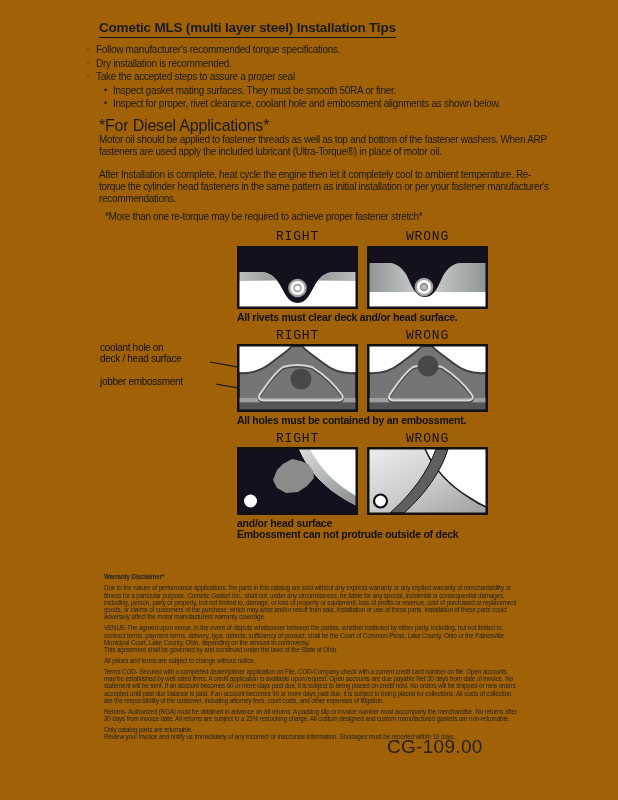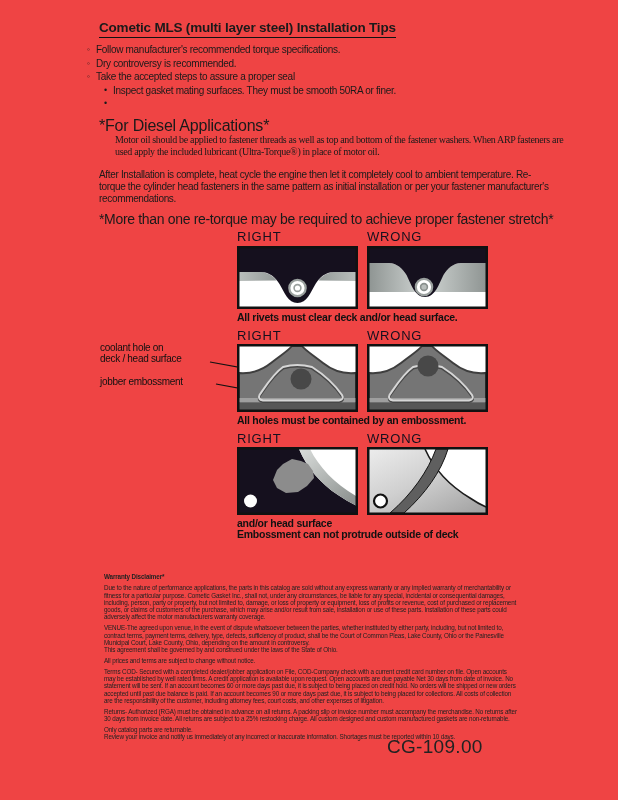--- a/index.html
+++ b/index.html
@@ -1,35 +1,35 @@
 <!DOCTYPE html>
 <html><head>
 <meta charset="utf-8">
 <style>
   html,body{margin:0;padding:0;background:#ffffff;}
   .page{
-    position:relative;width:618px;height:800px;background:#ef4444;
+    position:relative;width:618px;height:800px;background:#a16207;
     font-family:"Liberation Sans",sans-serif;color:#1a1a1a;overflow:hidden;
   }
   .abs{position:absolute;}
   .title{
     left:99px;top:20px;font-size:13.5px;font-weight:bold;letter-spacing:-0.2px;
     border-bottom:1.6px solid #111;padding-bottom:2px;white-space:nowrap;
   }
   .tips{left:87px;top:43px;font-size:10px;letter-spacing:-0.3px;line-height:13.6px;width:470px;}
   .tip{display:flex;}
   .tip .mk{width:9px;flex:none;font-size:8px;line-height:13.6px;}
   .tip.sub{padding-left:17px;}
   .tip.sub .mk{font-size:9px;}
   .diesel-h{left:99px;top:117px;font-size:16px;font-weight:normal;letter-spacing:-0.2px;}
   .para{font-size:10px;letter-spacing:-0.33px;line-height:12.2px;width:452px;}
-  .p1{left:115px;top:134px;font-family:Liberation Serif, serif;}
+  .p1{left:99px;top:134px;}
   .p2{left:99px;top:169px;}
-  .note{left:99px;top:211px;font-size:14px;letter-spacing:-0.33px;}
-  .dlabel{width:121px;text-align:left;font-size:13px;letter-spacing:0.8px;color:#15101e;}
+  .note{left:105px;top:211px;font-size:10px;letter-spacing:-0.33px;}
+  .dlabel{width:121px;text-align:center;font-size:13px;letter-spacing:0.8px;color:#15101e;font-family:Liberation Mono, monospace;}
   .caption{font-size:10.5px;font-weight:bold;letter-spacing:-0.25px;line-height:11px;color:#111;}
   .dbox{width:121px;}
   .dbox svg{display:block;}
   .callout{font-size:10px;letter-spacing:-0.3px;line-height:10.8px;color:#111;}
   .warranty{left:104px;top:573px;width:414px;font-size:6.3px;letter-spacing:-0.14px;line-height:7.3px;color:#222;}
   .warranty p{margin:0 0 3.5px 0;}
   .warranty .wh{font-weight:bold;margin-bottom:4px;}
   .footer-code{left:387px;top:736px;font-size:19px;letter-spacing:0.3px;color:#222;}
 </style>
 </head>
@@ -39,32 +39,33 @@
 
   <div class="abs title">Cometic MLS (multi layer steel) Installation Tips</div>
 
   <div class="abs tips">
     <div class="tip">
       <span class="mk">◦</span>
       <span>Follow manufacturer's recommended torque specifications.</span>
     </div>
     <div class="tip">
       <span class="mk">◦</span>
-      <span>Dry controversy is recommended.</span>
+      <span>Dry installation is recommended.</span>
     </div>
     <div class="tip">
       <span class="mk">◦</span>
       <span>Take the accepted steps to assure a proper seal</span>
     </div>
     <div class="tip sub">
       <span class="mk">•</span>
       <span>Inspect gasket mating surfaces.  They must be smooth 50RA or finer.</span>
     </div>
     <div class="tip sub">
       <span class="mk">•</span>
+      <span>Inspect for proper, rivet clearance, coolant hole and embossment alignments as shown below.</span>
     </div>
   </div>
 
   <div class="abs diesel-h">*For Diesel Applications*</div>
   <div class="abs para p1">Motor oil should be applied to fastener threads as well as top and bottom of the fastener washers. When ARP fasteners are used apply the included lubricant (Ultra-Torque®) in place of motor oil.</div>
   <div class="abs para p2">After Installation is complete, heat cycle the engine then let it completely cool to ambient temperature. Re-torque the cylinder head fasteners in the same pattern as initial installation or per your fastener manufacturer's recommendations.</div>
   <div class="abs note">*More than one re-torque may be required to achieve proper fastener stretch*</div>
 
   <div class="abs dlabel" style="left:237px;top:229px;">RIGHT</div>
   <div class="abs dlabel" style="left:367px;top:229px;">WRONG</div>

